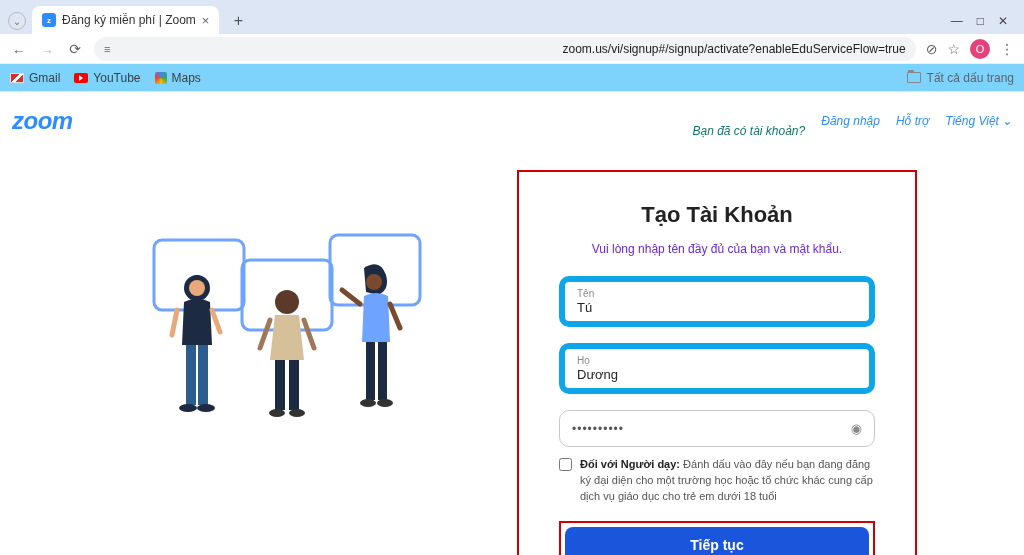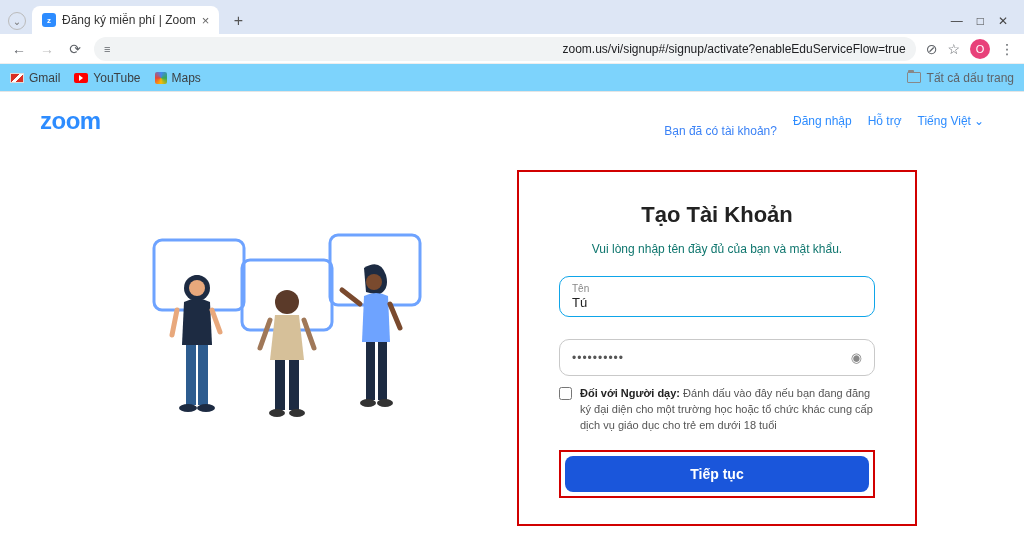--- a/index.html
+++ b/index.html
@@ -32,34 +32,34 @@
   .bm-gmail { width: 14px; height: 10px; background: linear-gradient(135deg,#d93025 40%,#fff 40% 60%,#d93025 60%); border:1px solid #ddd;}
   .bm-yt { width: 14px; height: 10px; background:#f00; border-radius:2px; position:relative;}
   .bm-yt::after{content:"";position:absolute;left:5px;top:2px;border-left:4px solid #fff;border-top:3px solid transparent;border-bottom:3px solid transparent;}
   .bm-maps { width:12px;height:12px;background:conic-gradient(#4285f4,#34a853,#fbbc05,#ea4335,#4285f4);border-radius:2px;}
   .bookmarks-right { margin-left: auto; display:flex; align-items:center; gap:6px; color:#5f6368; cursor:pointer;}
   .folder-icon { width:14px;height:11px;border:1px solid #888;border-radius:1px;position:relative;}
   .folder-icon::before{content:"";position:absolute;top:-3px;left:0;width:6px;height:3px;background:#888;border-radius:1px 1px 0 0;}
 
   
   .page { position: relative; height: calc(555px - 34px - 30px - 28px); background: #fff; }
-  .zoom-header { display: flex; align-items: center; padding: 12px 40px; }
+  .zoom-header { display: flex; align-items: center; padding: 12px 12px; font-style: italic; }
   .zoom-logo { color: #2d8cff; font-size: 24px; font-weight: 700; letter-spacing: -0.5px; }
   .zh-right { margin-left: auto; display: flex; align-items: center; gap: 16px; font-size: 12px; }
-  .zh-text { color: #3b82f6; margin-top: 20px; }
+  .zh-text { color: #0f766e; margin-top: 20px; }
   .zh-link { color: #2d8cff; cursor: pointer; }
   .zh-lang { color: #2d8cff; cursor: pointer; display:flex; align-items:center; gap:3px;}
 
   .content-row { display: flex; justify-content: center; align-items: flex-start; gap: 50px; padding: 20px 40px 0; height: calc(100% - 56px); position:relative; }
   .left-illus { width: 360px; display:flex; justify-content:center; padding-top:50px;}
   .right-panel { width: 400px; border: 2px solid #d10000; padding: 30px 40px 26px; }
   .panel-inner { display: flex; flex-direction: column; align-items:center; }
   .panel-title { font-size: 22px; font-weight: 600; color: #222; margin-bottom: 14px; }
-  .panel-sub { font-size: 12px; color: #0f766e; margin-bottom: 20px; text-align:left;}
-  .field { width: 100%; border: 1px solid #0ea5e9; border-radius: 10px; padding: 6px 12px 6px; margin-bottom: 22px; position:relative;}
+  .panel-sub { font-size: 12px; color: #6d28d9; margin-bottom: 20px; text-align:left;}
+  .field { width: 100%; border: 6px solid #0ea5e9; border-radius: 10px; padding: 6px 12px 6px; margin-bottom: 16px; position:relative;}
   .field-label { font-size: 10px; color: #888; display:block;}
   .field-input { border: none; outline: none; width: 100%; font-size: 13px; color: #222; background:transparent; padding-top:1px;}
   .field-pwd { width:100%; border:1px solid #c9c9c9; border-radius:10px; padding:10px 12px; margin-bottom:10px; display:flex; align-items:center;}
   .field-pwd input { border:none; outline:none; flex:1; font-size:12px; color:#666; background:transparent; letter-spacing:1px;}
   .eye { color:#888; font-size:13px; cursor:pointer;}
   .consent { display:flex; gap:8px; font-size:11px; color:#555; line-height:1.45; margin-bottom:16px; }
   .consent input { margin-top:1px; width:13px; height:13px; flex-shrink:0;}
   .consent b { color:#222; font-weight:600;}
   .btn-wrap { border:2px solid #d10000; padding:4px; width:100%;}
   .btn-continue { width:100%; background:#1a56db; color:#fff; border:none; border-radius:8px; padding:10px 0; font-size:14px; font-weight:700; cursor:pointer;}
@@ -181,20 +181,24 @@
     <div class="right-panel">
       <div class="panel-inner">
         <div class="panel-title">Tạo Tài Khoản</div>
         <div class="panel-sub">Vui lòng nhập tên đầy đủ của bạn và mật khẩu.</div>
 
         <div class="field">
           <span class="field-label">Tên</span>
           <input class="field-input" value="Tú" style="">
         </div>
 
+        <div class="field">
+          <span class="field-label">Họ</span>
+          <input class="field-input" value="Dương" style="">
+        </div>
 
         <div class="field-pwd">
           <input type="text" placeholder="Mật khẩu" value="••••••••••" style="color: rgb(85, 85, 85);">
           <span class="eye">◉</span>
         </div>
 
         <label class="consent">
           <input type="checkbox" style="">
           <span><b>Đối với Người dạy:</b><span> Đánh dấu vào đây nếu bạn đang đăng ký đại diện cho một trường học hoặc tổ chức khác cung cấp dịch vụ giáo dục cho trẻ em dưới 18 tuổi</span></span>
         </label>

